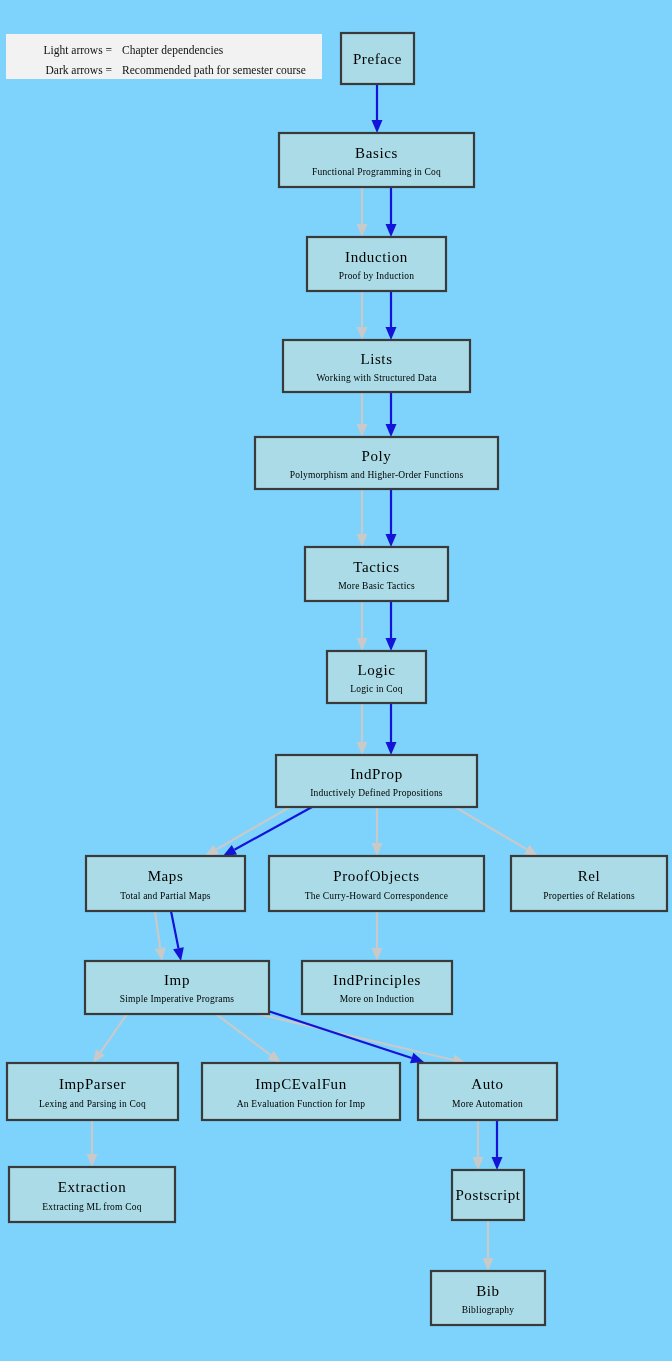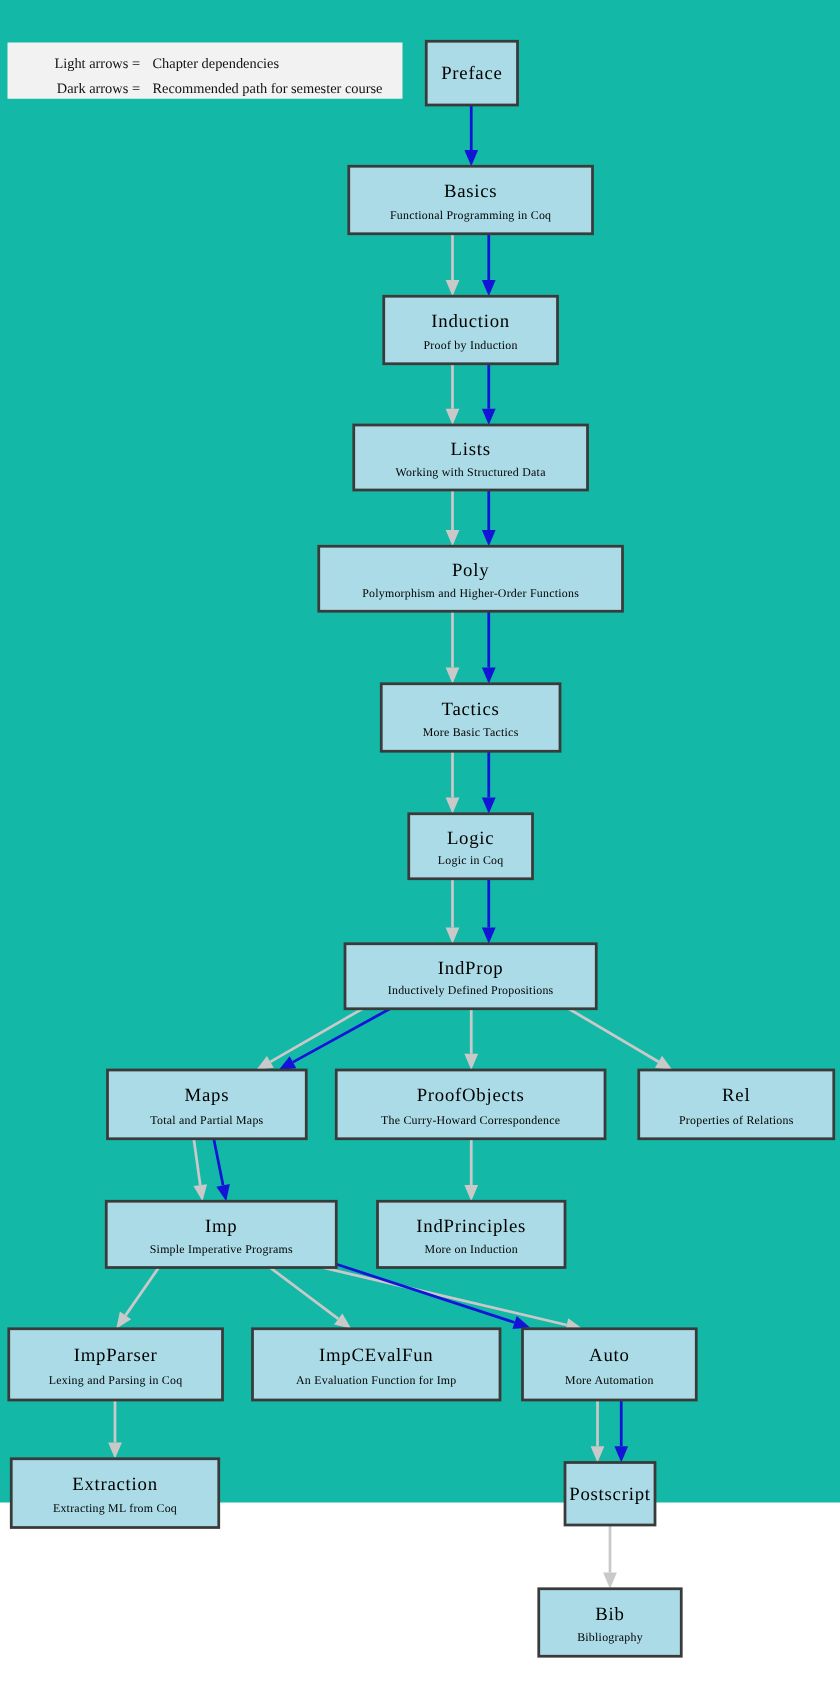--- a/index.html
+++ b/index.html
@@ -9,22 +9,22 @@
   }
   body {
     width: 672px;
     height: 1361px;
     font-family: "Liberation Serif", serif;
     overflow: hidden;
   }
   #diagram-root {
     position: relative;
     width: 672px;
-    height: 1202px;
-    background: #14b8a6;
+    height: 1361px;
+    background: #7dd3fc;
   }
   svg#graph {
     position: absolute;
     left: 0;
     top: 0;
     width: 672px;
     height: 1361px;
     display: block;
   }
   .node-rect {

